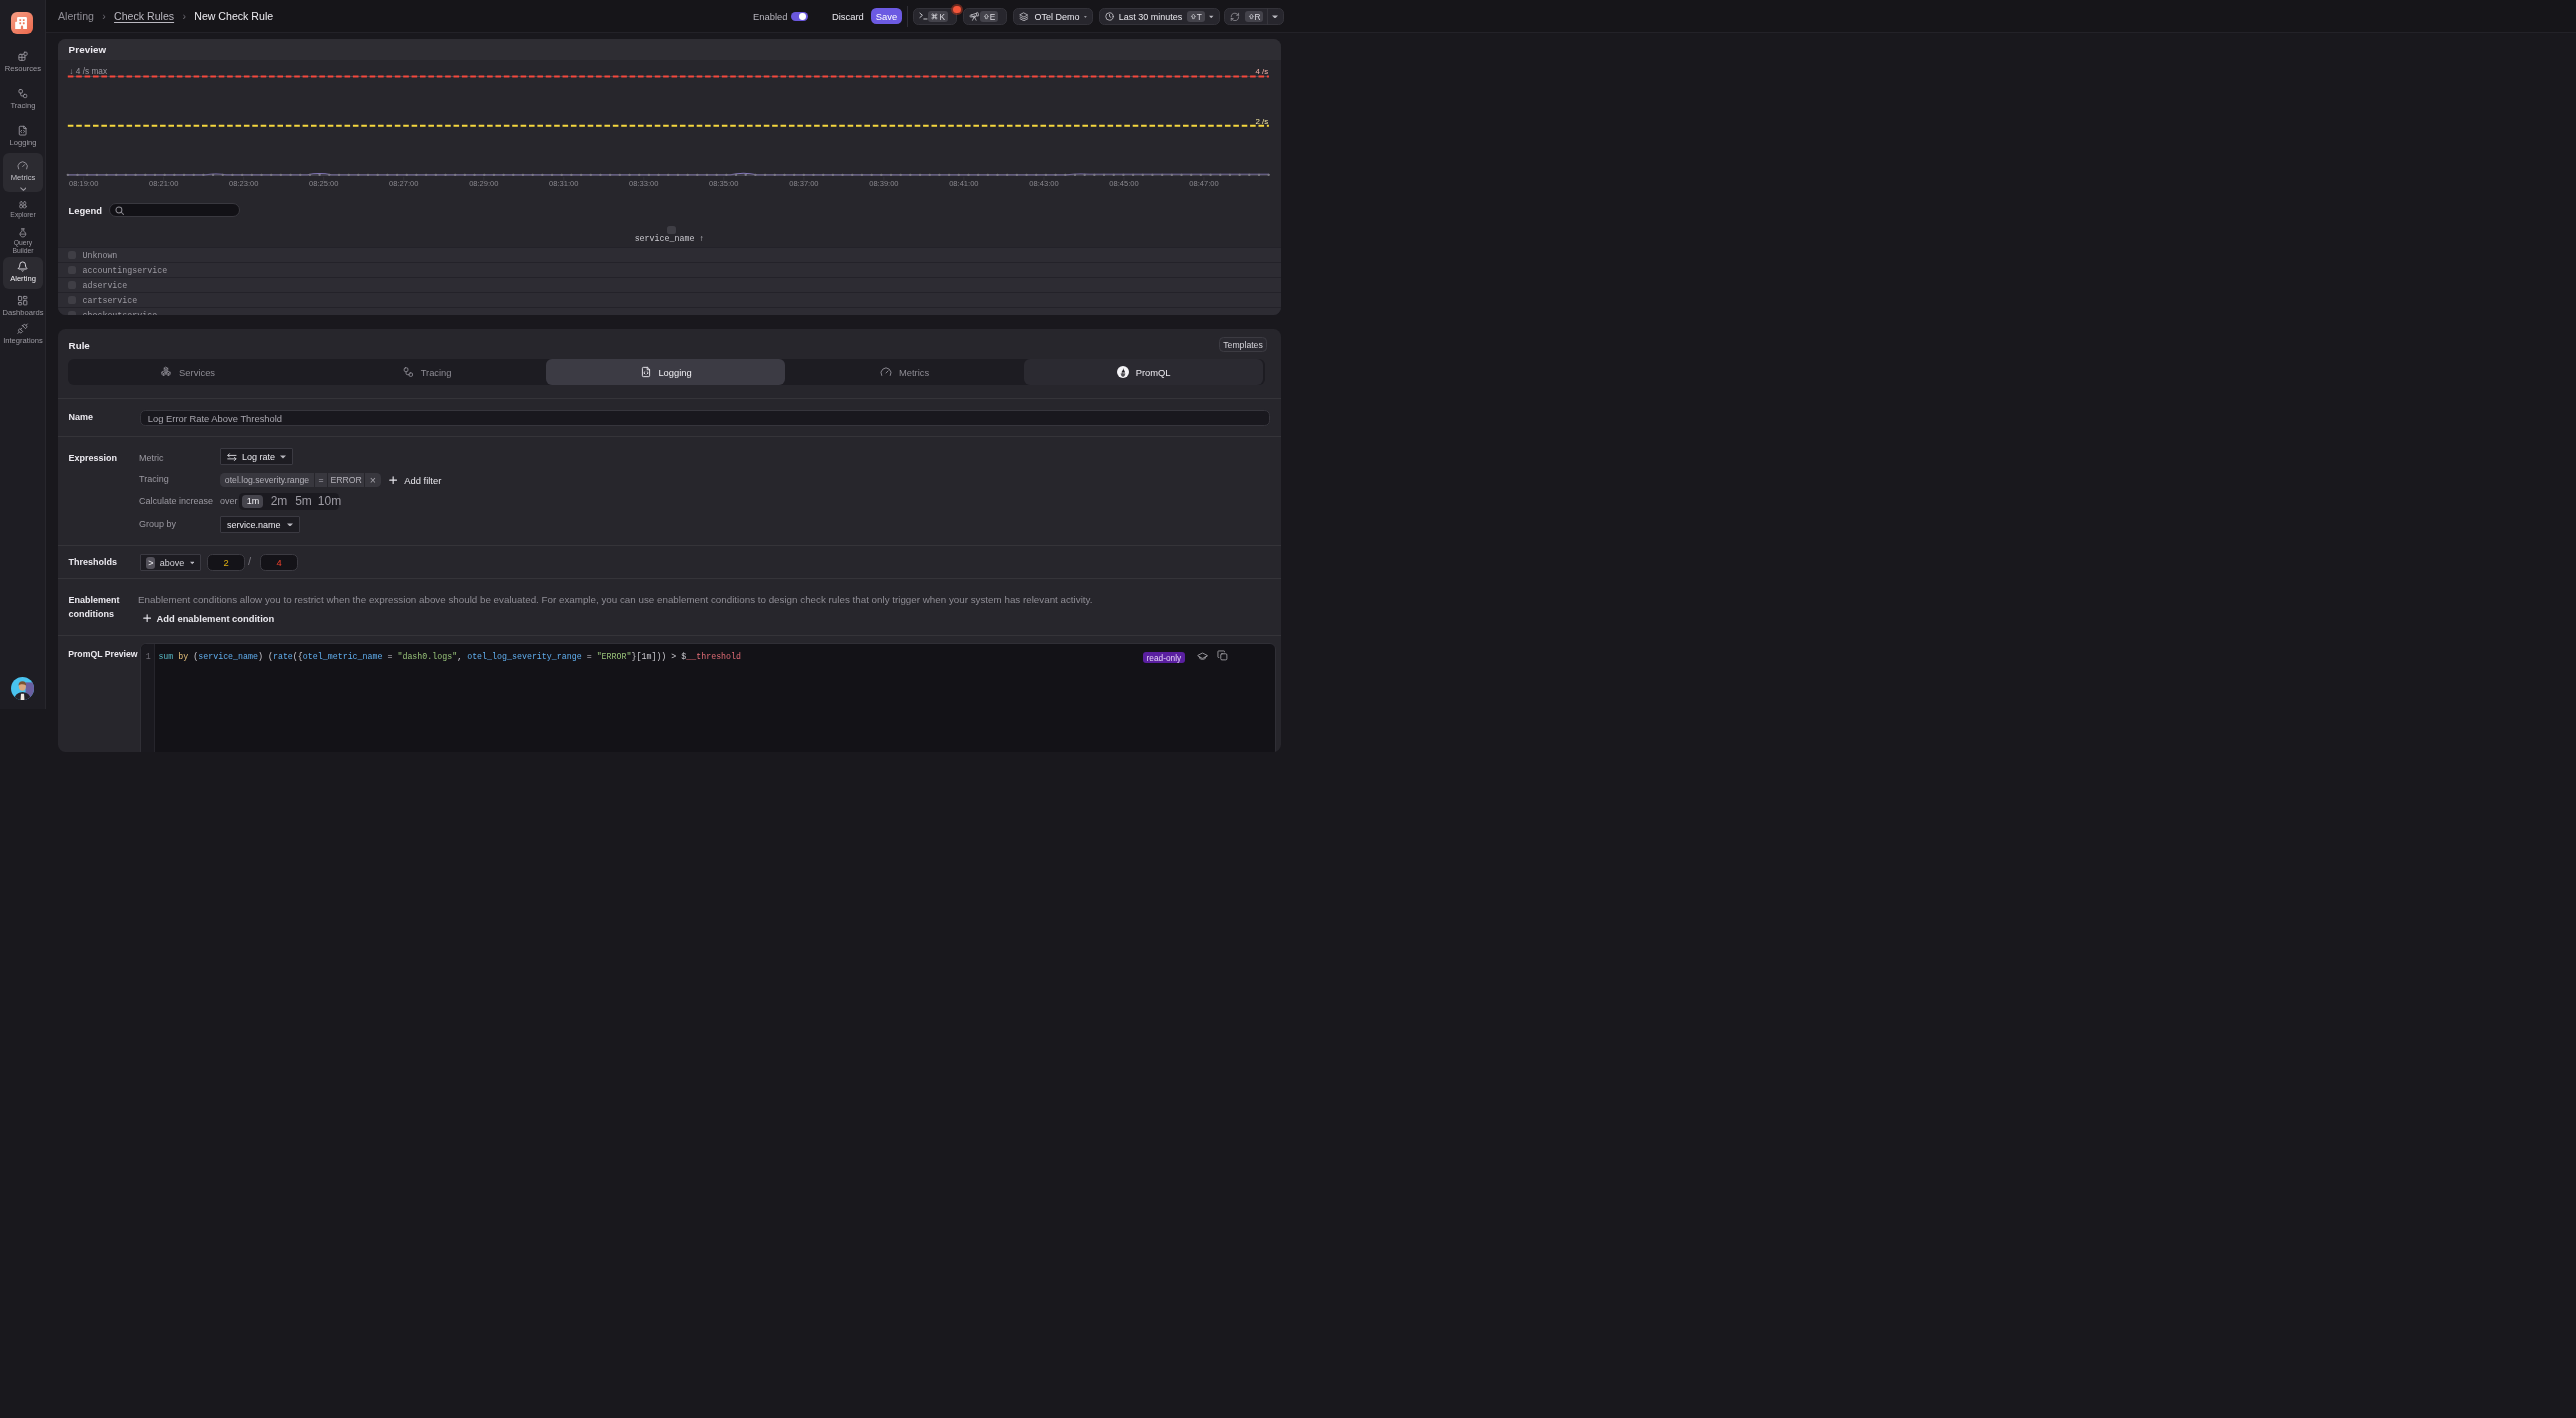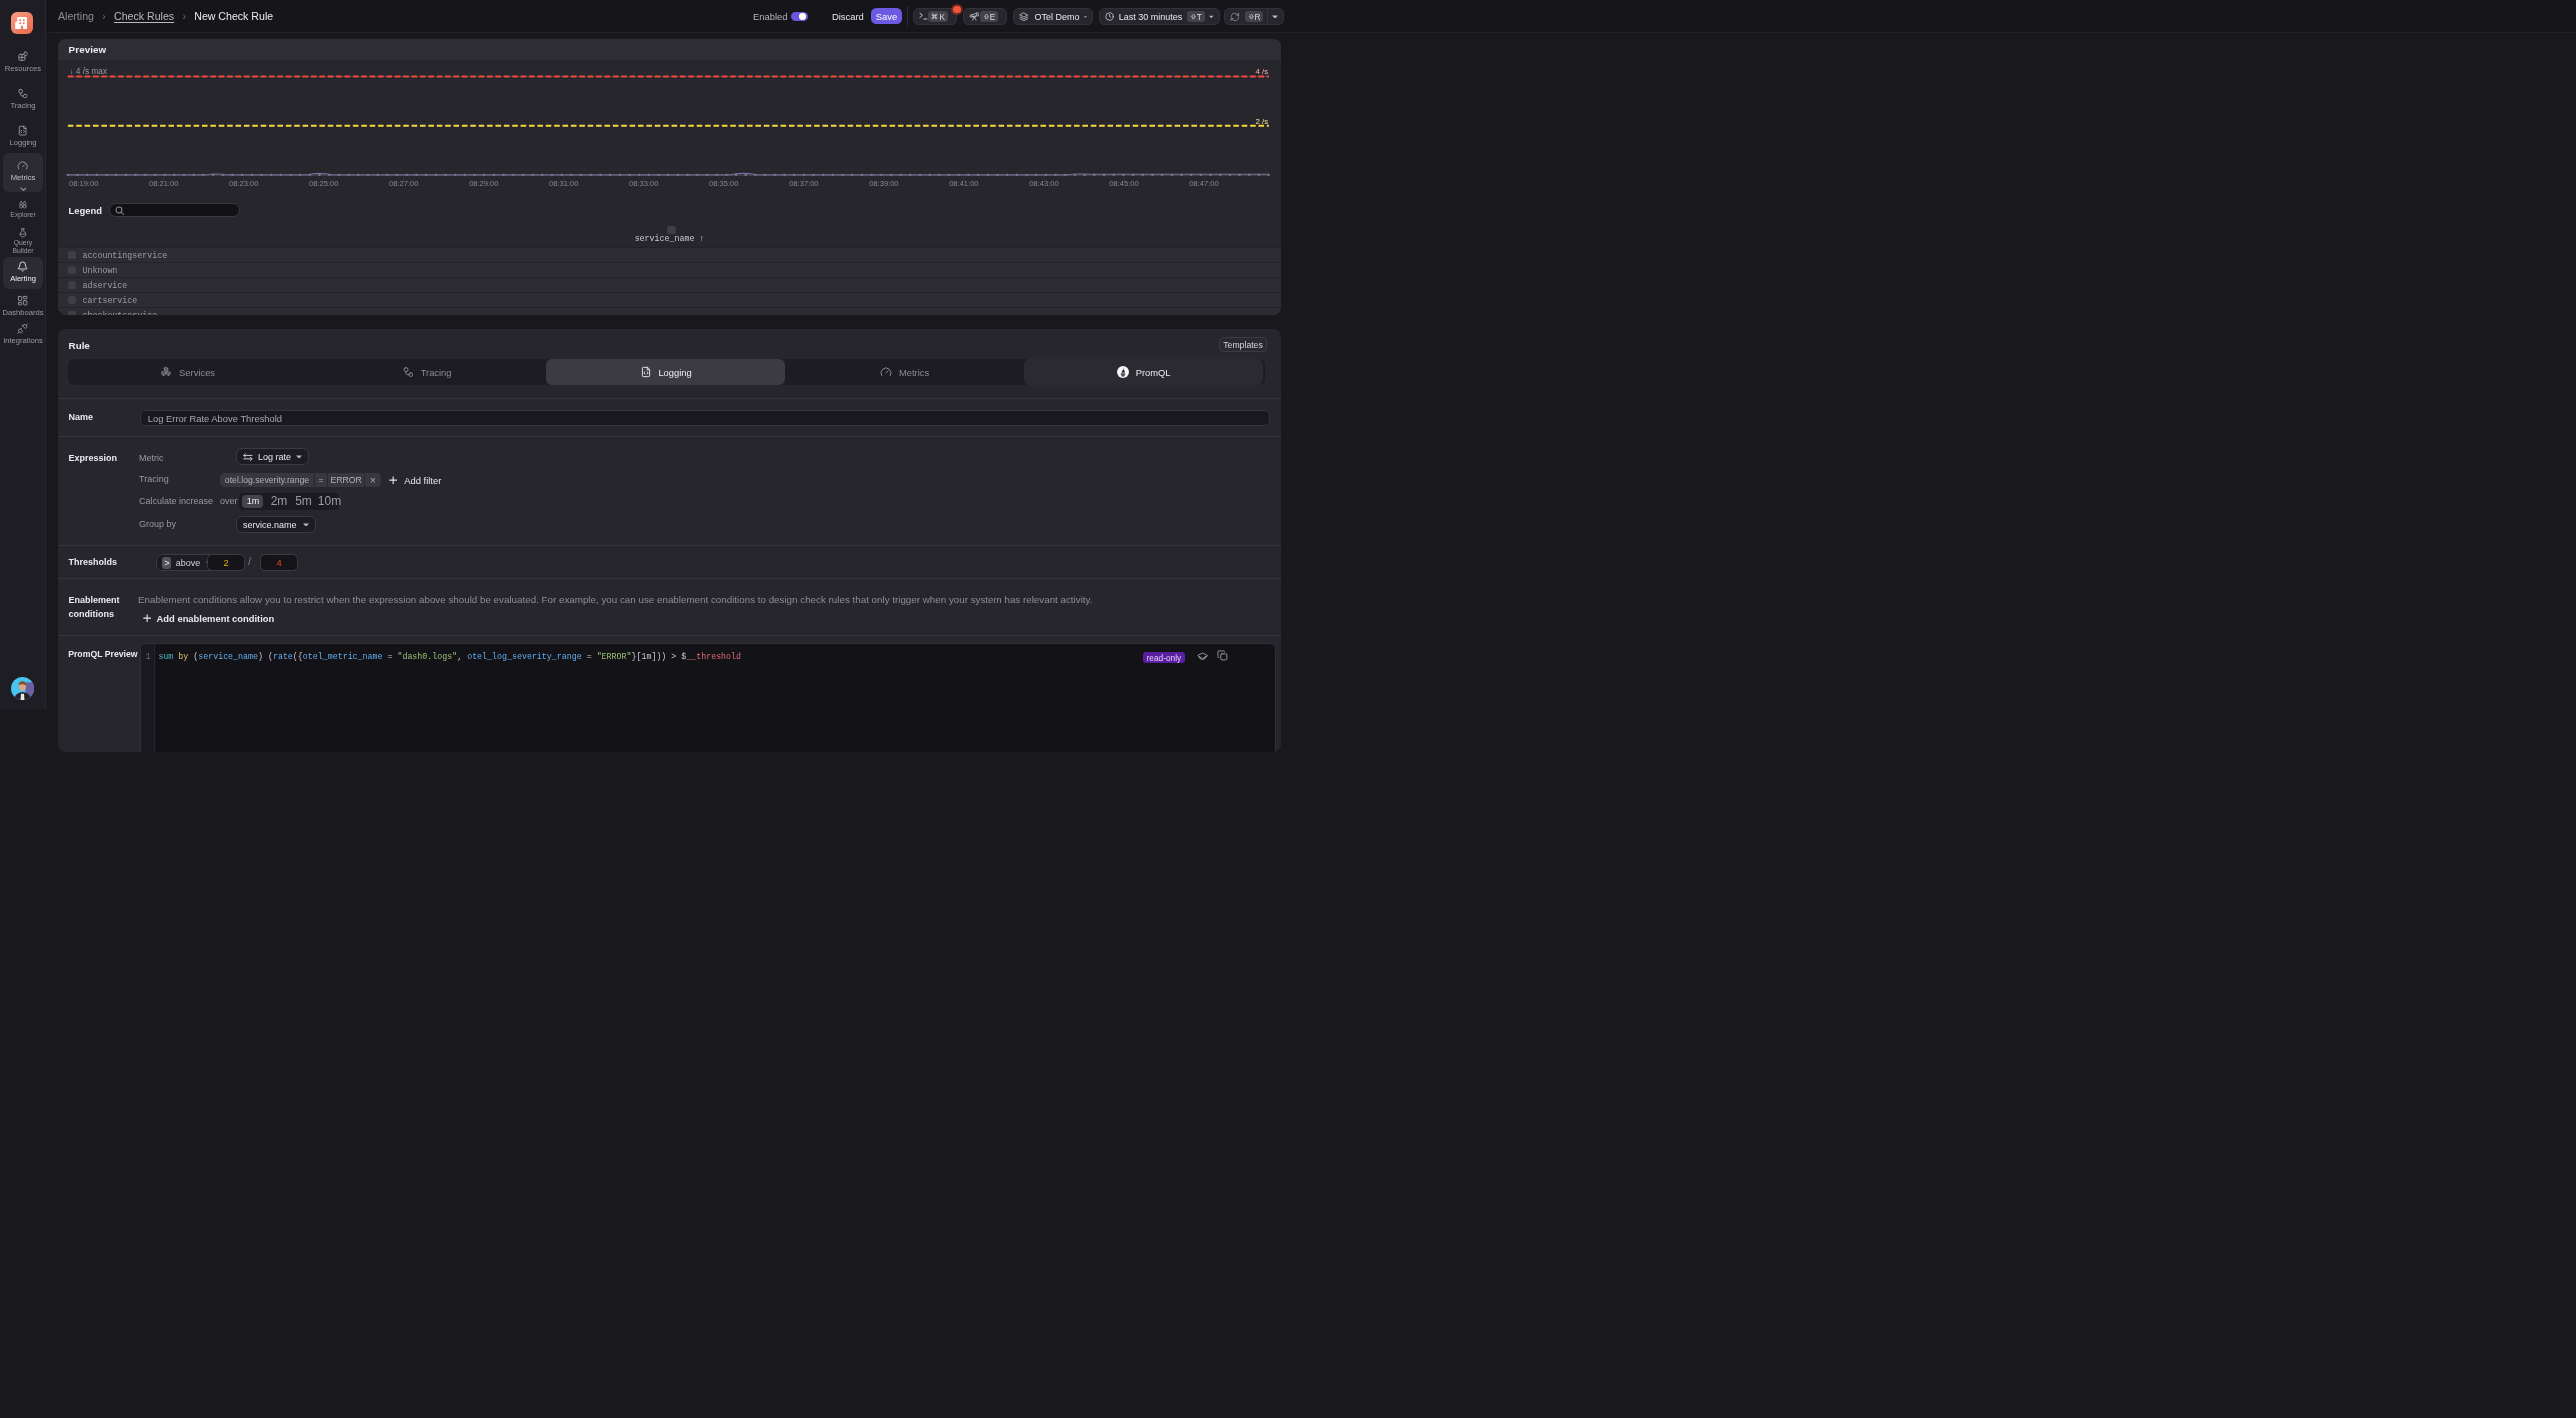--- a/index.html
+++ b/index.html
@@ -9,21 +9,21 @@
 #topbar { position:absolute; left:46px; top:0; right:0; height:33px; background:#161519; border-bottom:0.8px solid #232228; z-index:4; }
 #main { position:absolute; left:46px; top:33px; right:0; bottom:0; background:#19181d; overflow:hidden; }
 .card { position:absolute; left:12px; width:1223px; background:#27262c; border-radius:7.6px; overflow:hidden; }
 #card1 { top:6px; height:276px; }
 #card2 { top:296px; height:423px; }
 .cardhead { position:absolute; left:0; top:0; right:0; height:21px; background:#2e2d33; }
 .cardhead span { position:absolute; left:10.6px; top:5.3px; font-size:9.8px; font-weight:700; color:#eceaf0; letter-spacing:0.1px; }
 .divider { position:absolute; left:0; right:0; height:0.8px; background:#353439; }
 .lbl { color:#eceaf0; font-weight:700; font-size:9px; white-space:nowrap; }
 .mut { color:#9b99a1; font-size:9px; white-space:nowrap; }
-.ctl { position:absolute; background:#1d1c22; border:0.8px solid #3b3a42; border-radius:6px; display:flex; align-items:center; color:#e8e7ed; font-size:9px; white-space:nowrap;margin-left:16px; }
+.ctl { position:absolute; background:#1d1c22; border:0.8px solid #3b3a42; border-radius:1px; display:flex; align-items:center; color:#e8e7ed; font-size:9px; white-space:nowrap; }
 .caret { width:6px; height:3.8px; }
 .badge { background:#44434b; border-radius:3px; color:#dcdbe1; font-size:8.3px; display:inline-flex; align-items:center; justify-content:center; height:10.6px; padding:0 3px; }
 .navitem { position:absolute; left:0; width:46px; text-align:center; }
 .navitem svg { width:11.3px; height:11.3px; fill:none; stroke:#9c9aa2; stroke-width:1.25; stroke-linecap:round; stroke-linejoin:round; display:block; margin:0 auto; }
 .navitem span { display:block; margin-top:2.3px; font-size:7.6px; line-height:8px; color:#9c9aa2; }
 .navitem.sm span { font-size:6.8px; line-height:7.2px; margin-top:1.5px; }
 .navtile { position:absolute; left:3px; width:40px; background:#2c2b31; border-radius:6px; }
 .tbtn { position:absolute; top:8.3px; height:16.6px; background:#27262d; border:0.8px solid #333239; border-radius:5.3px; display:flex; align-items:center; padding:0 5.3px; white-space:nowrap; }
 .tbtn .ic { fill:none; stroke:#c9c8ce; stroke-width:1.3; stroke-linecap:round; stroke-linejoin:round; flex:none; }
 .tbtn .badge { flex:none; }
@@ -404,25 +404,25 @@
           <path d="M8 8 10.8 10.8"></path>
         </svg>
 </div>
 <div class="abs" style="left:0;right:0;top:187px;height:89px;font-family:'Liberation Mono',monospace;font-size:8.3px">
   <div class="lrow lhead">
           <span class="cb"></span>
           <span style="color:#cbcad0">service_name ↑</span>
         </div>
   <div class="lrow">
           <span class="cb"></span>
-          <span>accountingservice</span>
+          <span>Unknown</span>
         </div>
   <div class="lrow">
           <span class="cb"></span>
-          <span>Unknown</span>
+          <span>accountingservice</span>
         </div>
   <div class="lrow">
           <span class="cb"></span>
           <span>adservice</span>
         </div>
   <div class="lrow">
           <span class="cb"></span>
           <span>cartservice</span>
         </div>
   <div class="lrow">

